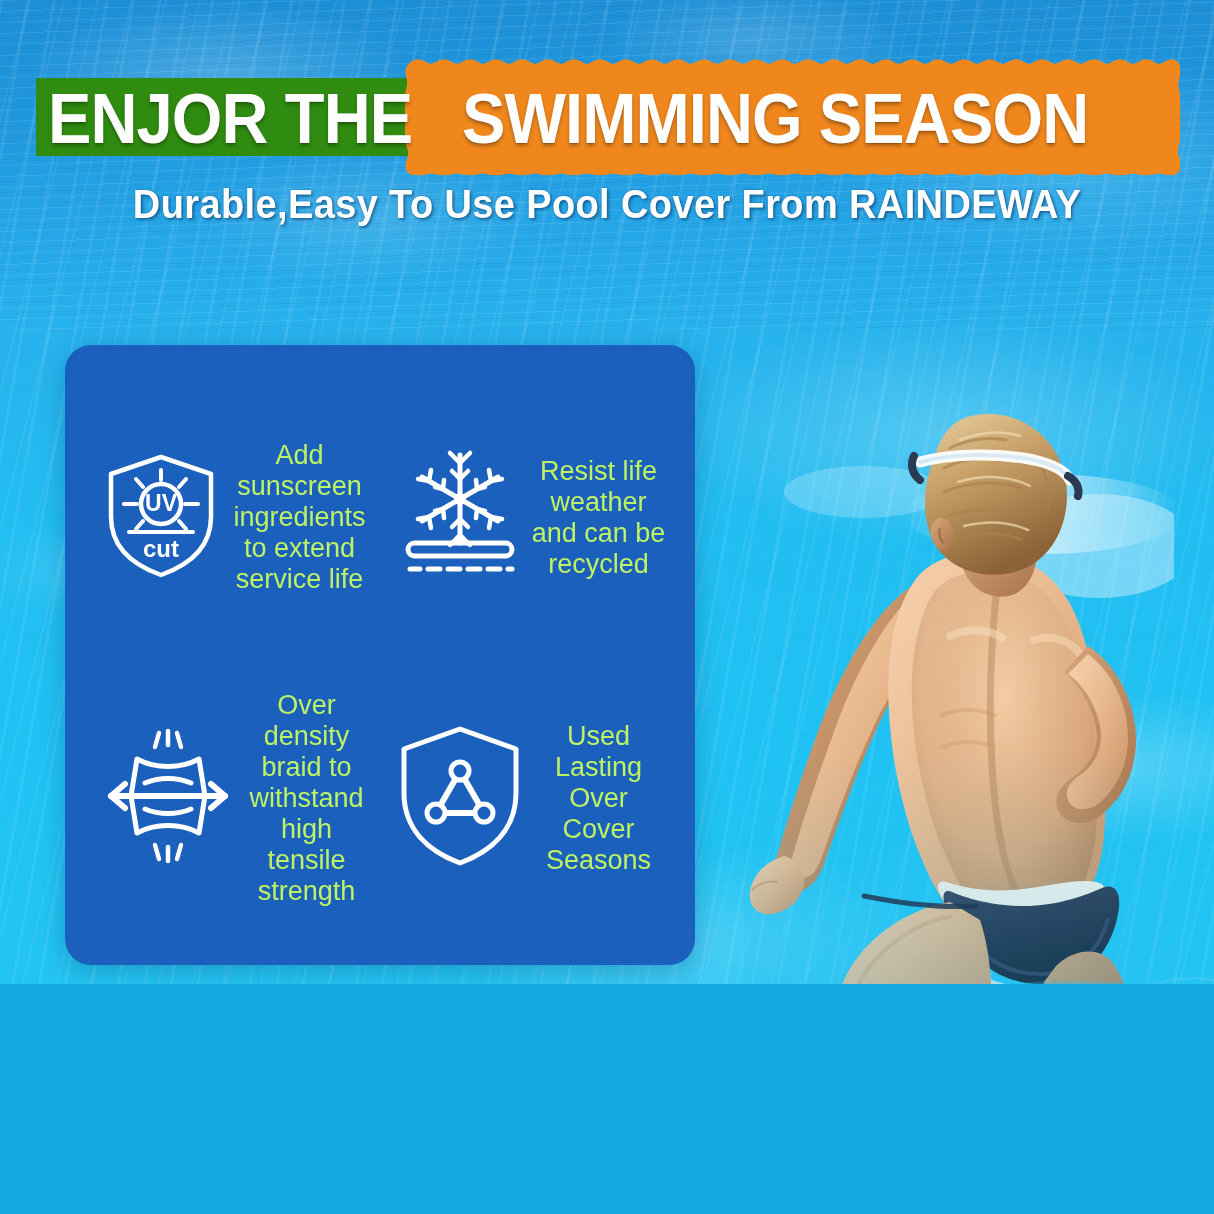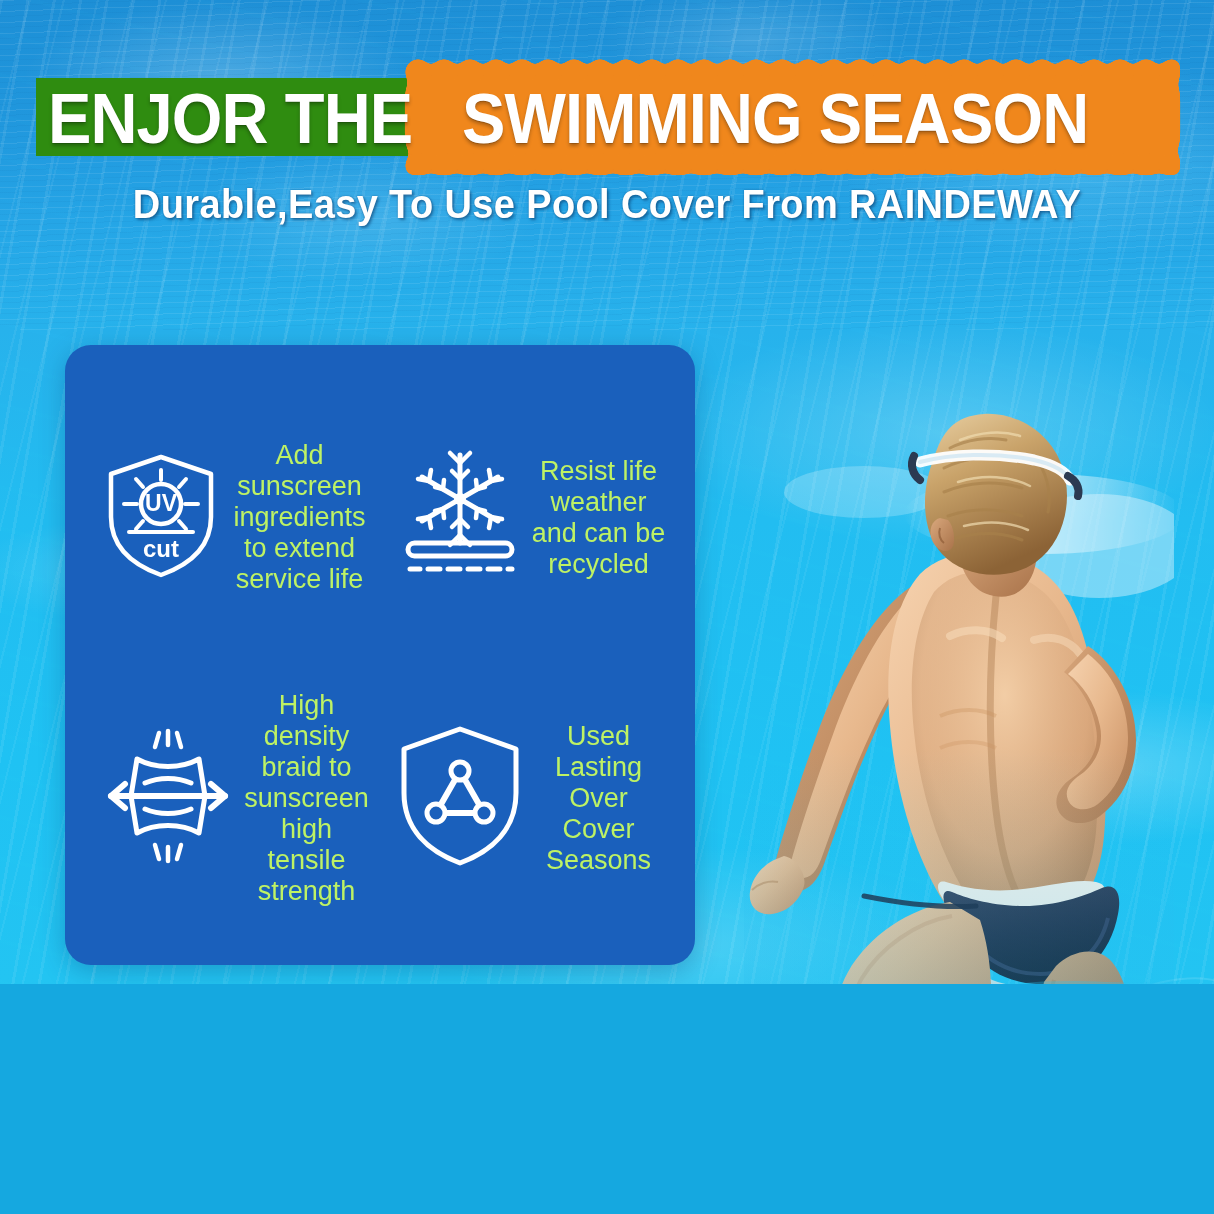--- a/index.html
+++ b/index.html
@@ -486,21 +486,21 @@
             <path d="M88 26 L84 12"></path>
           </g>
 
           <g stroke-width="4.5">
             <path d="M62 124 L66 138"></path>
             <path d="M75 126 V140"></path>
             <path d="M88 124 L84 138"></path>
           </g>
         </svg>
       </div>
-      <div class="cap">High density braid to sunscreen high tensile strength</div>
+      <div class="cap">Over density braid to withstand high tensile strength</div>
     </div>
 
     <div class="feature r2">
       <div class="ico">
         <svg width="140" height="150" viewBox="0 0 140 150" fill="none" stroke="#ffffff" stroke-width="5" stroke-linecap="round" stroke-linejoin="round">
           <path d="M70 8 L126 28 V72 C126 108 102 130 70 142 C38 130 14 108 14 72 V28 Z"></path>
 
           <path d="M70 50 L46 92 H94 Z" stroke-width="6"></path>
           <circle cx="70" cy="50" r="9" fill="#1a60bc"></circle>
           <circle cx="46" cy="92" r="9" fill="#1a60bc"></circle>

